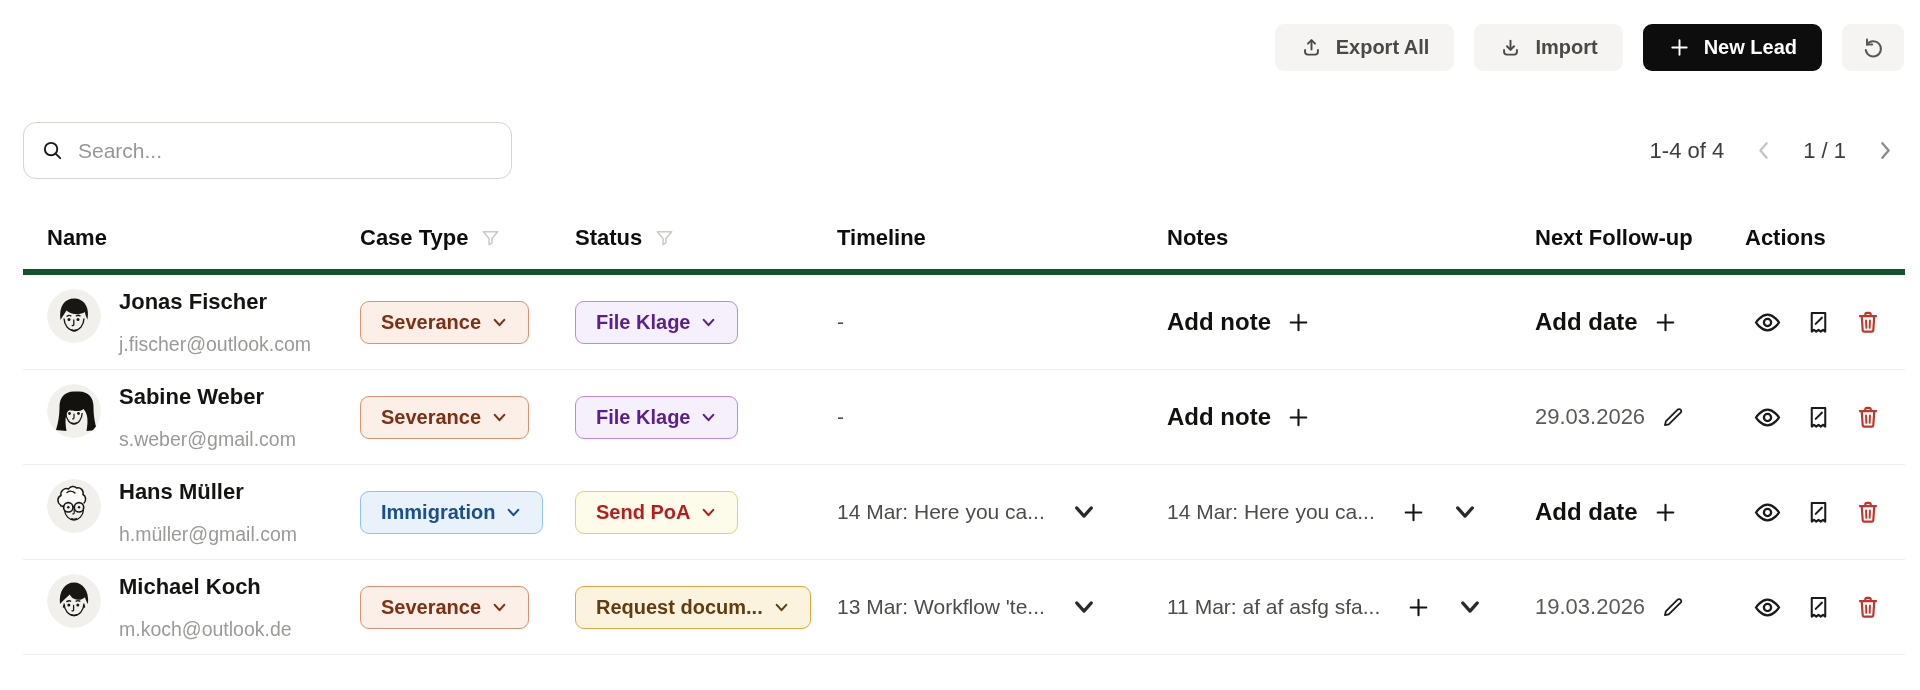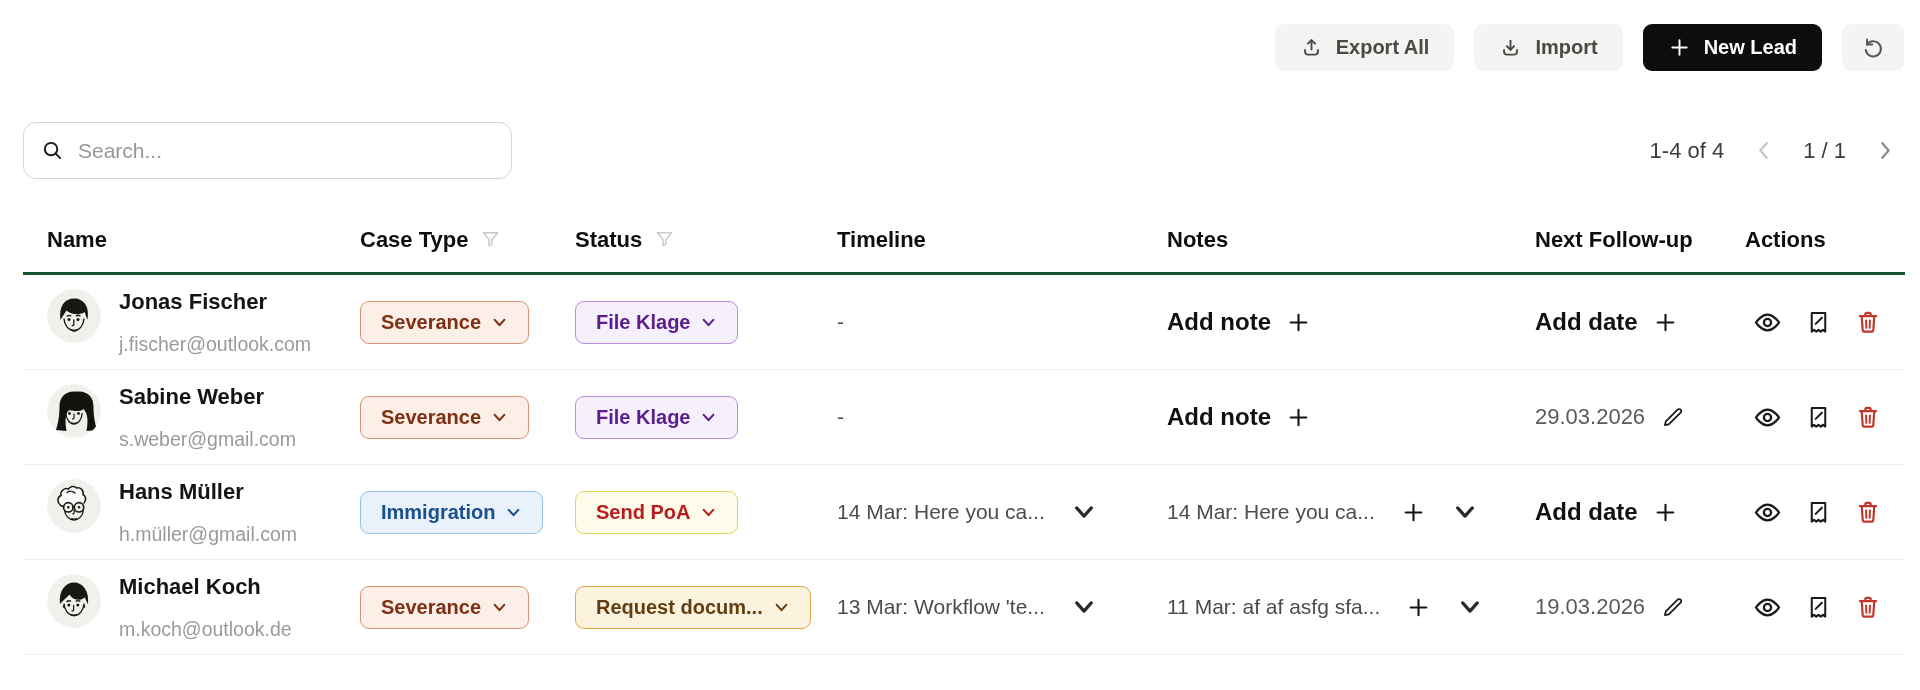--- a/index.html
+++ b/index.html
@@ -43,21 +43,21 @@
   .search-box input::placeholder { color: #97979B; }
   .pagination { display: flex; align-items: center; gap: 27px; font-size: 22px; color: #3F3D3B; }
   .page-btn { background: none; border: none; padding: 0; cursor: pointer; display: flex; align-items: center; }
   
   .table { margin: 0 15px 0 23px; }
   .grid-row {
     display: grid;
     grid-template-columns: 337px 215px 262px 330px 368px 210px 1fr;
     align-items: center;
   }
-  .thead { height: 68px; margin-top: 28px; border-bottom: 3px solid #14532d; }
+  .thead { height: 68px; margin-top: 28px; border-bottom: 6px solid #14532d; }
   .th {
     font-size: 22px; font-weight: 700; color: #0E0E0E;
     display: flex; align-items: center; gap: 11px;
   }
   .th:first-child { padding-left: 24px; }
   .filter-btn { background: none; border: none; padding: 0; cursor: pointer; display: flex; }
   .row { height: 95px; border-bottom: 1px solid #EFEEEC; }
   
   .name-cell { display: flex; align-items: flex-start; gap: 18px; padding-left: 24px; }
   .avatar { width: 54px; height: 54px; flex: 0 0 auto; }

